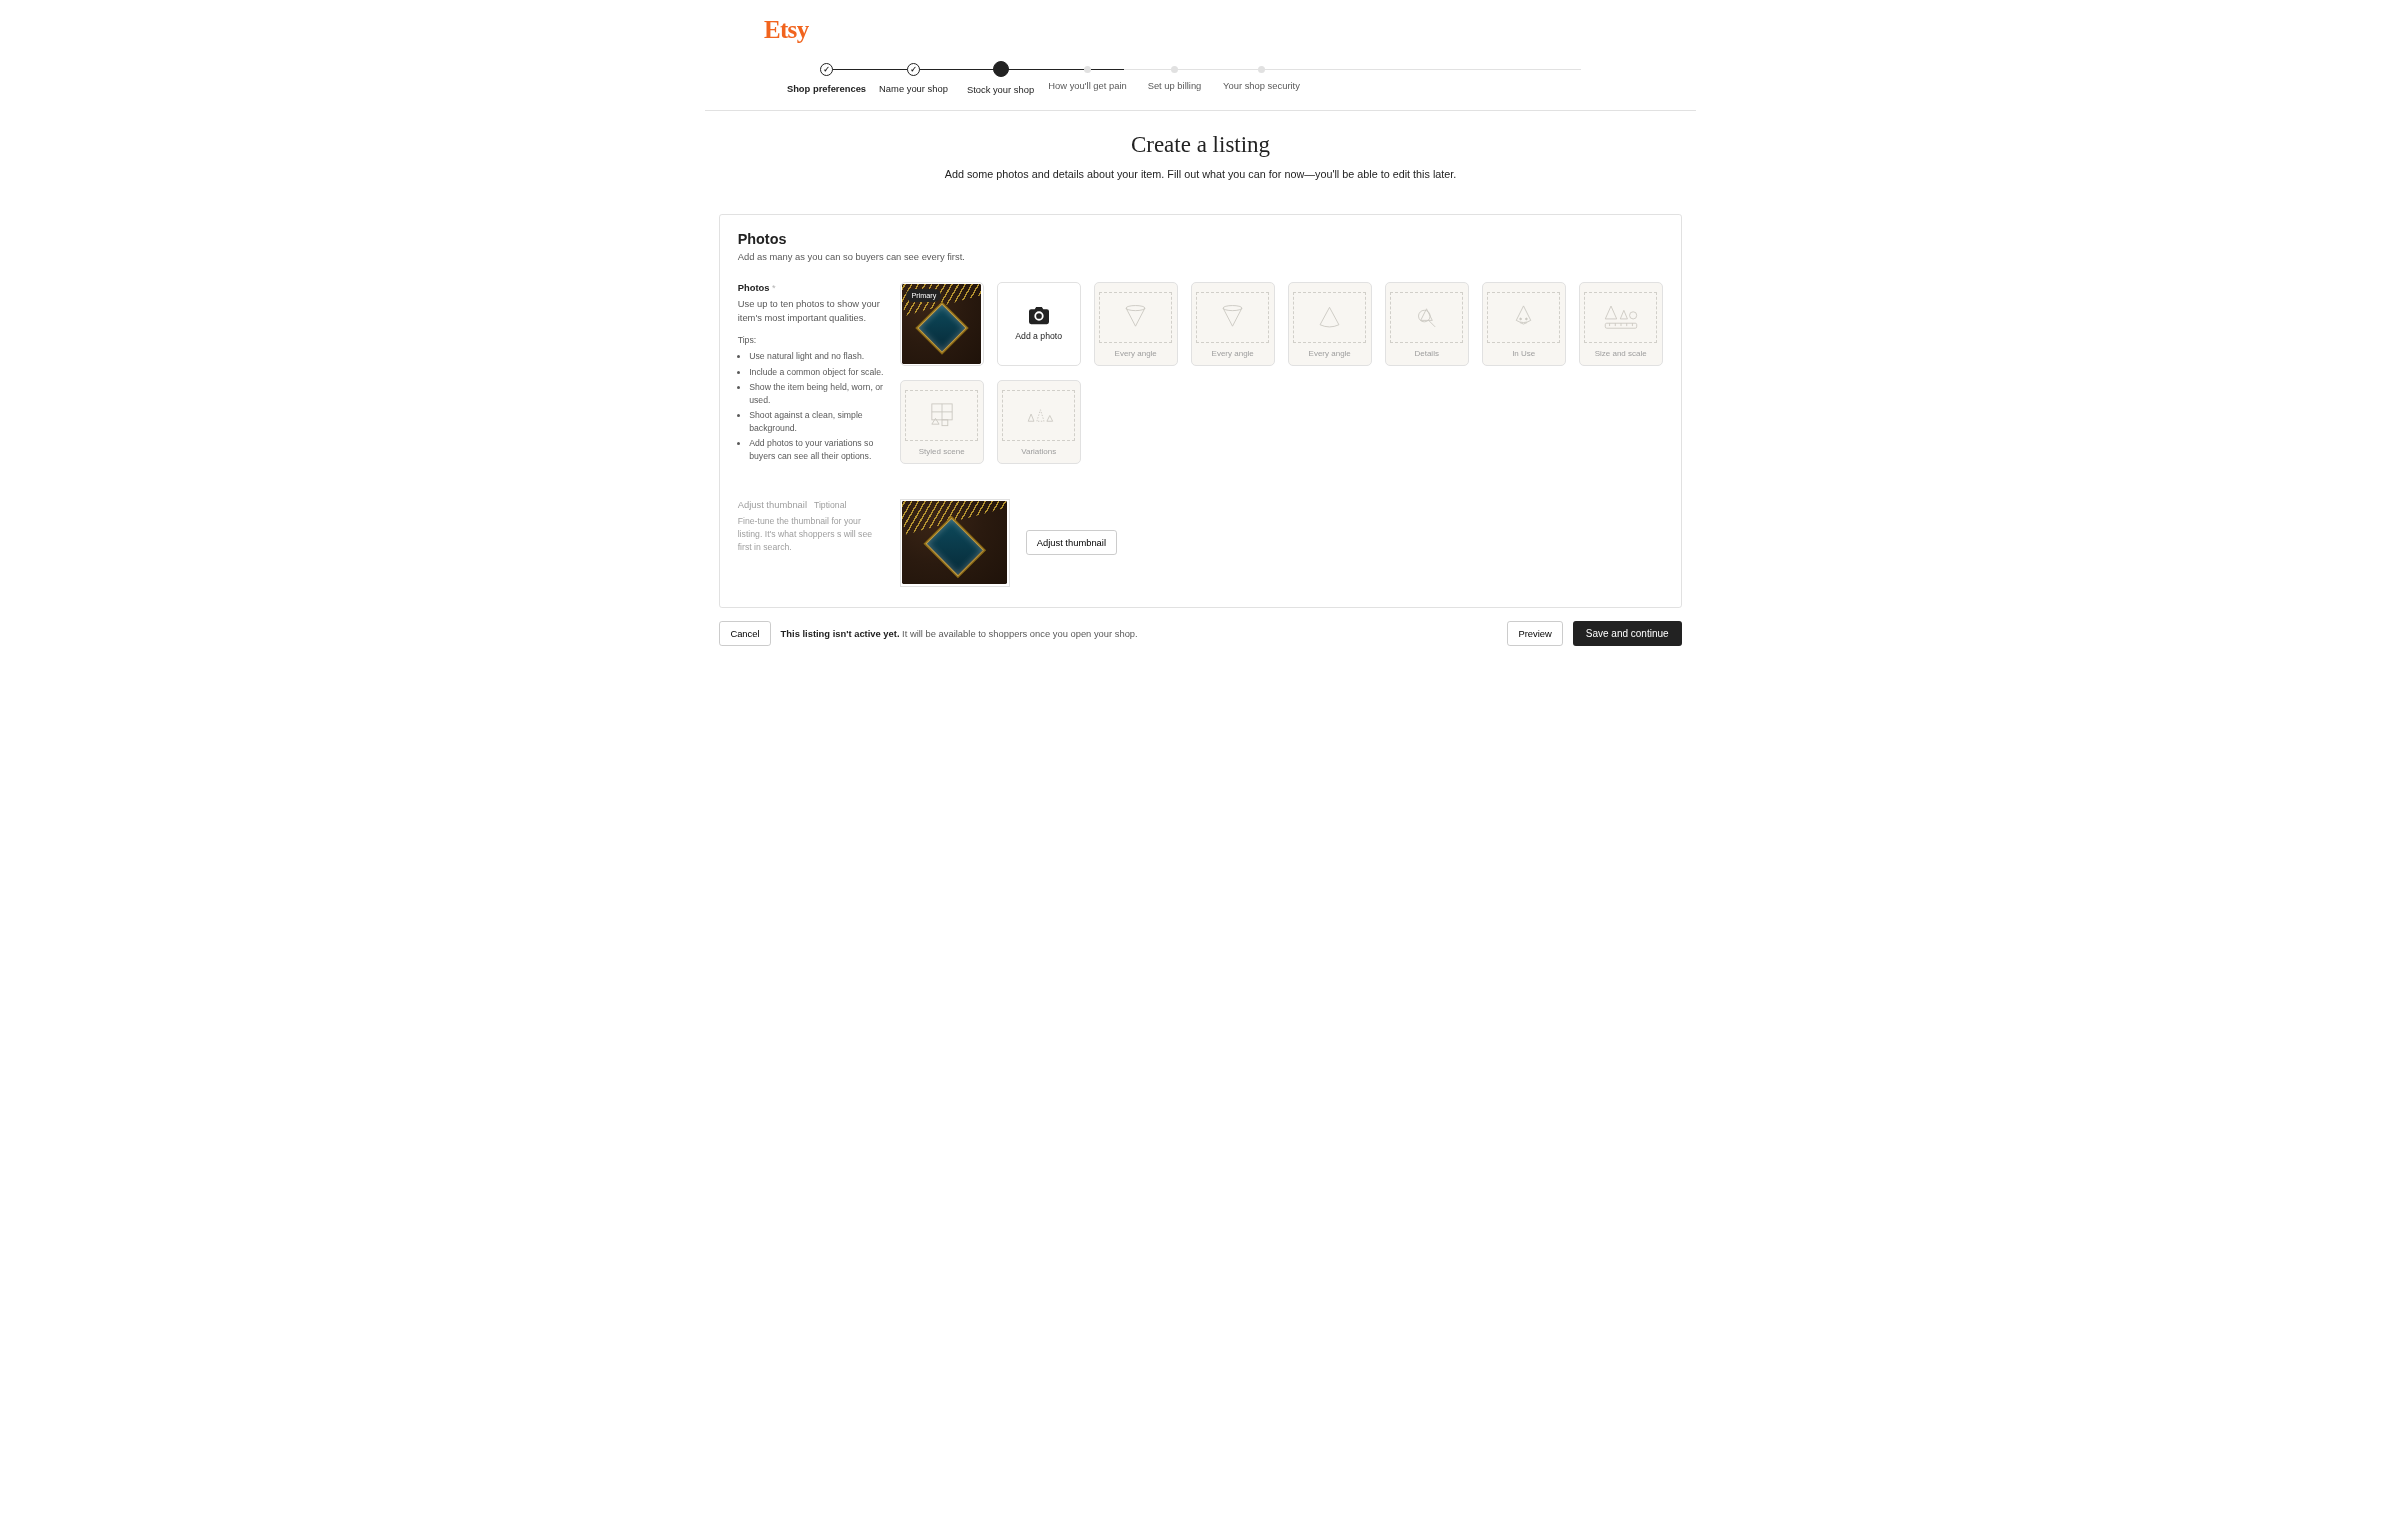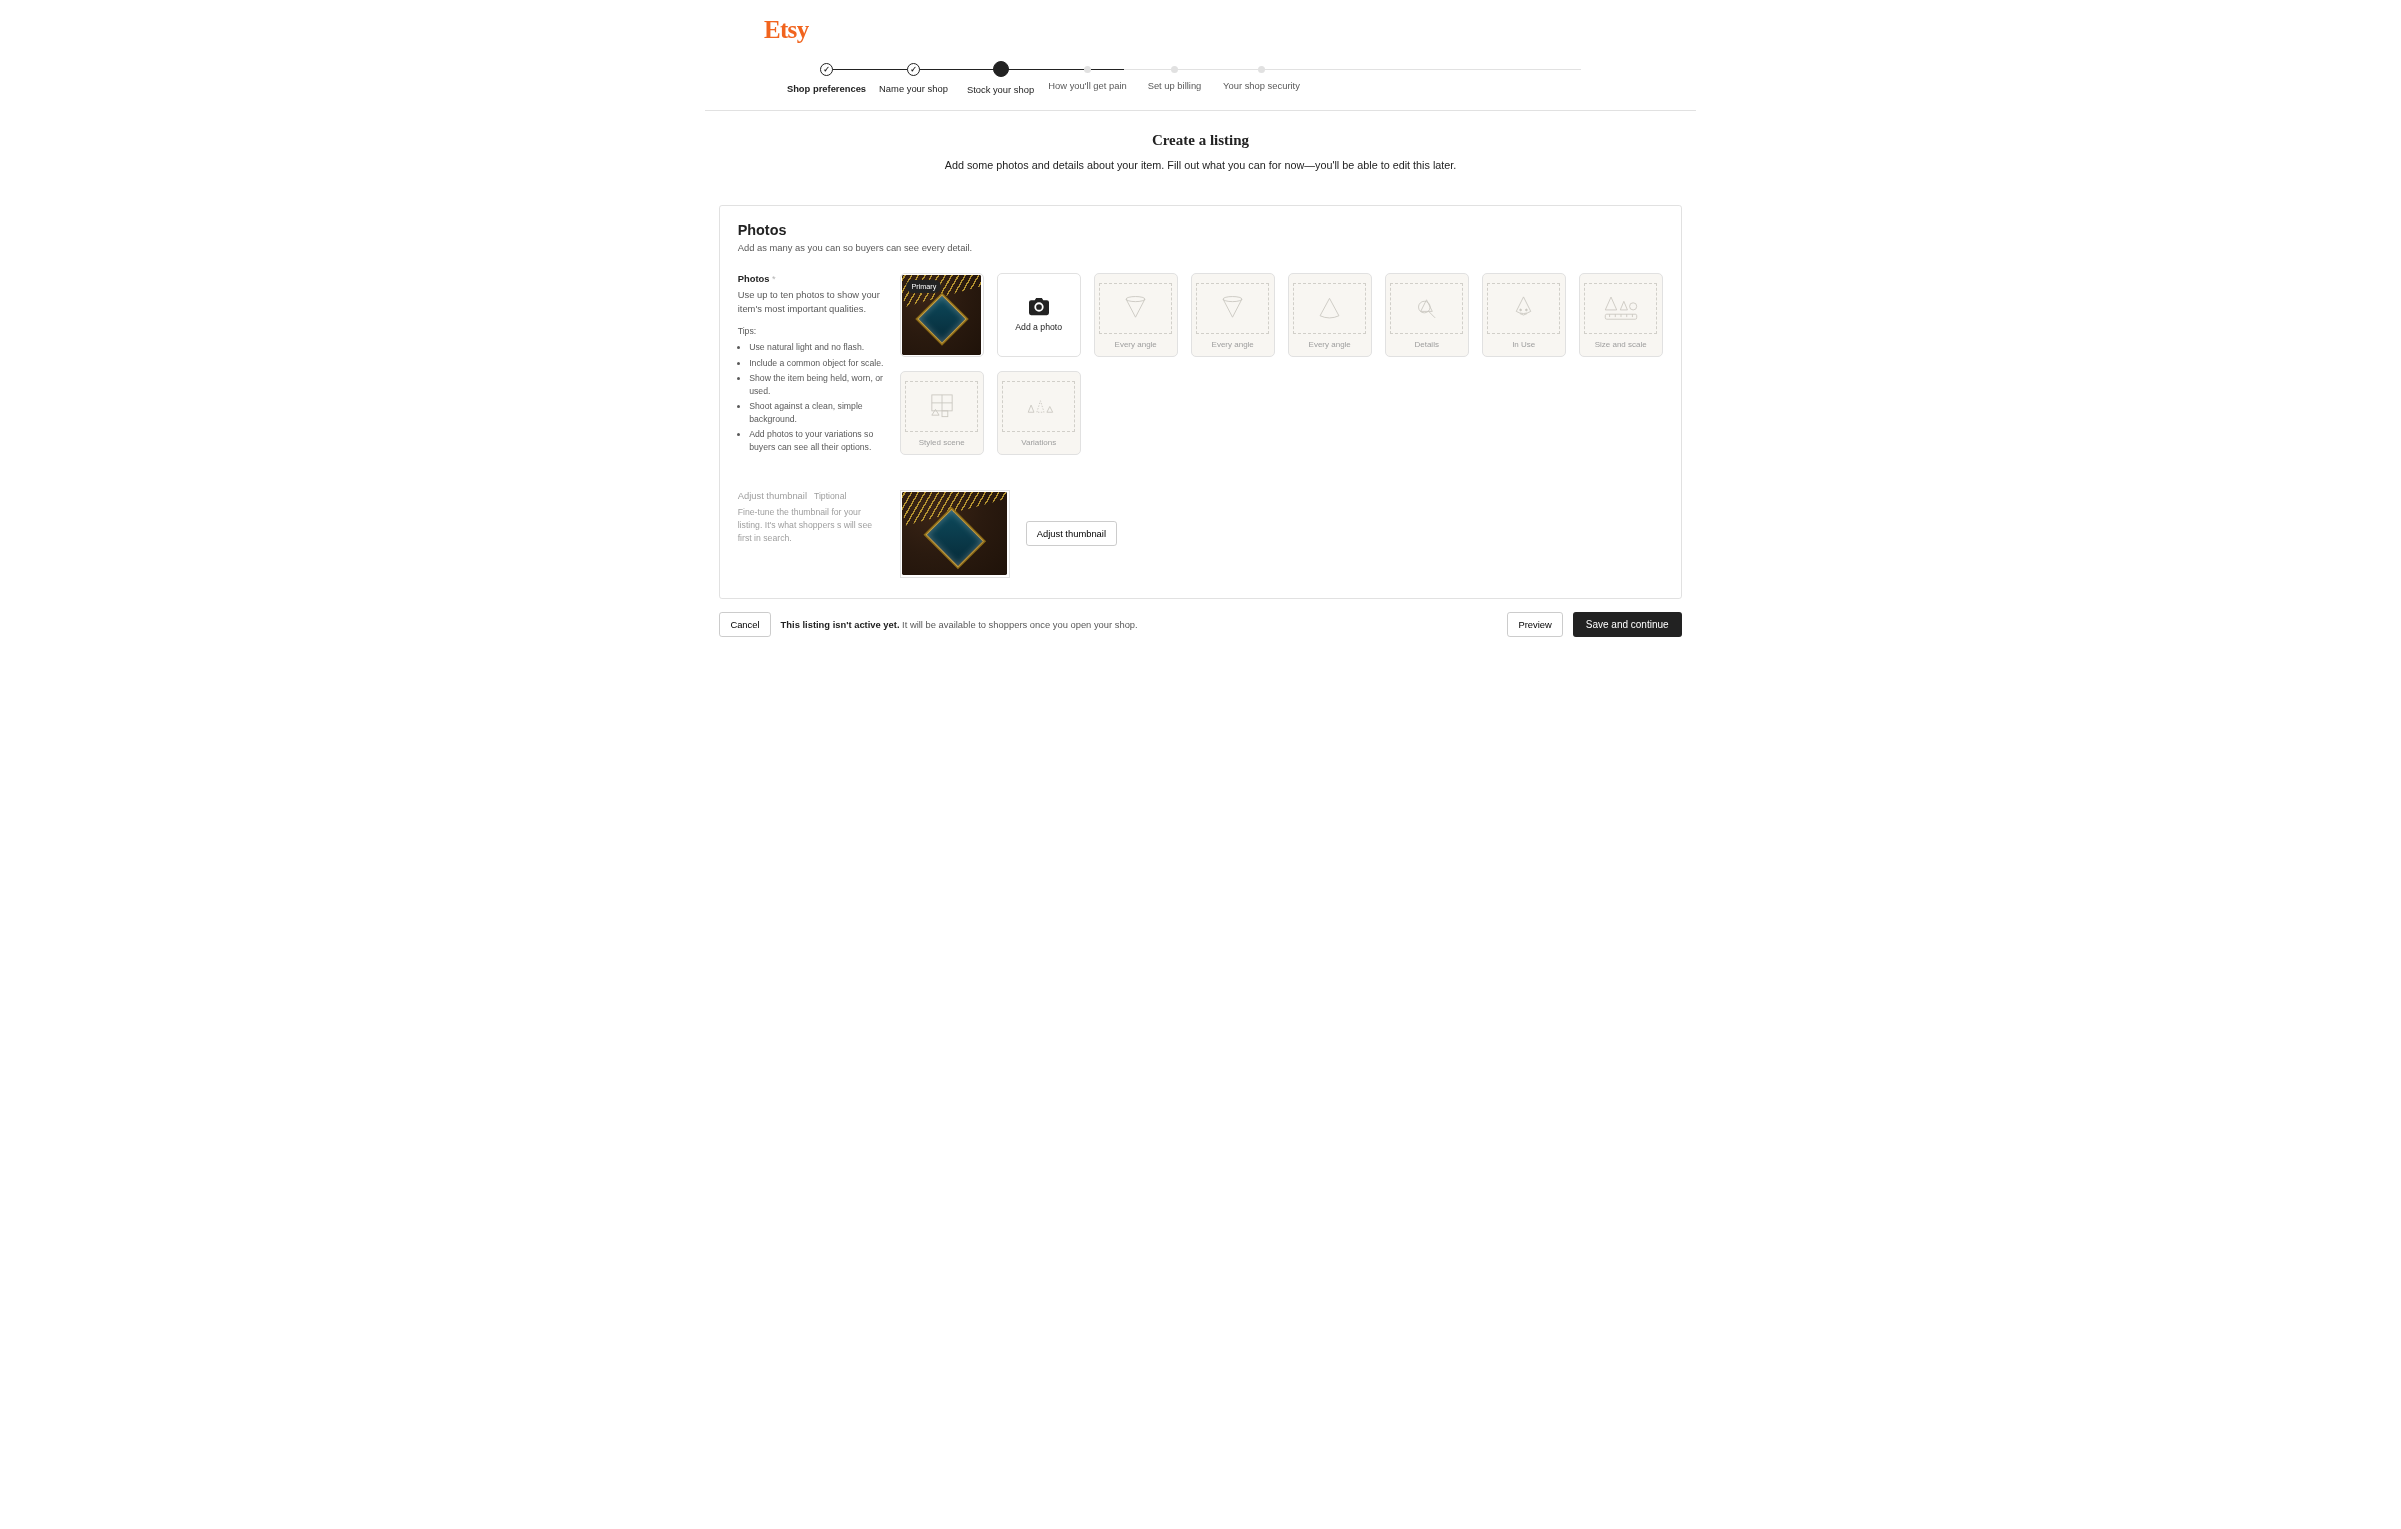--- a/index.html
+++ b/index.html
@@ -105,22 +105,22 @@
   font-weight: 600;
 }
 
 
 .page-title-wrap {
   text-align: center;
   padding: 21.6px 0 7.2px;
 }
 .page-title {
   font-family: Georgia, 'Times New Roman', serif;
-  font-size: 15px;
-  font-weight: 700;
+  font-size: 23px;
+  font-weight: 400;
   color: #222;
 }
 .page-subtitle {
   font-size: 10.8px;
   color: #222;
   margin-top: 10px;
 }
 
 
 .card {
@@ -382,21 +382,21 @@
     </div>
   </div>
 
   <div class="page-title-wrap">
     <h1 class="page-title">Create a listing</h1>
     <p class="page-subtitle">Add some photos and details about your item. Fill out what you can for now—you'll be able to edit this later.</p>
   </div>
 
   <div class="card">
     <h2 class="card-title">Photos</h2>
-    <p class="card-sub">Add as many as you can so buyers can see every detail.</p>
+    <p class="card-sub">Add as many as you can so buyers can see every first.</p>
 
     <div class="section-row">
       <div class="section-left">
         <h4>
           <span>Photos</span>
           <span class="req">*</span>
         </h4>
         <p class="desc">Use up to ten photos to show your item's most important qualities.</p>
         <p class="tips-head">Tips:</p>
         <ul class="tips">

